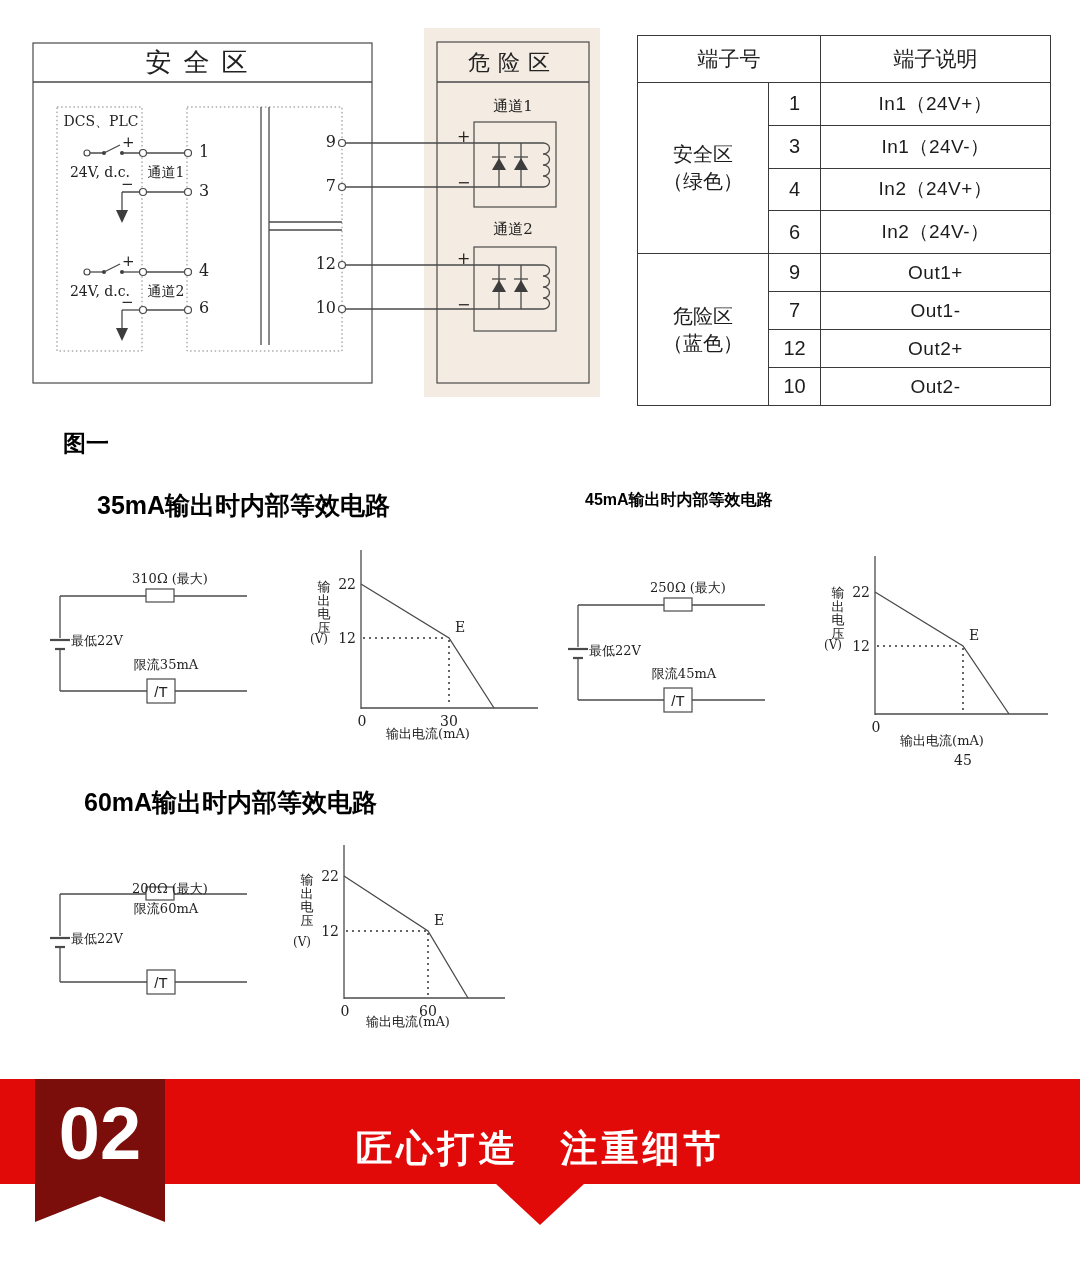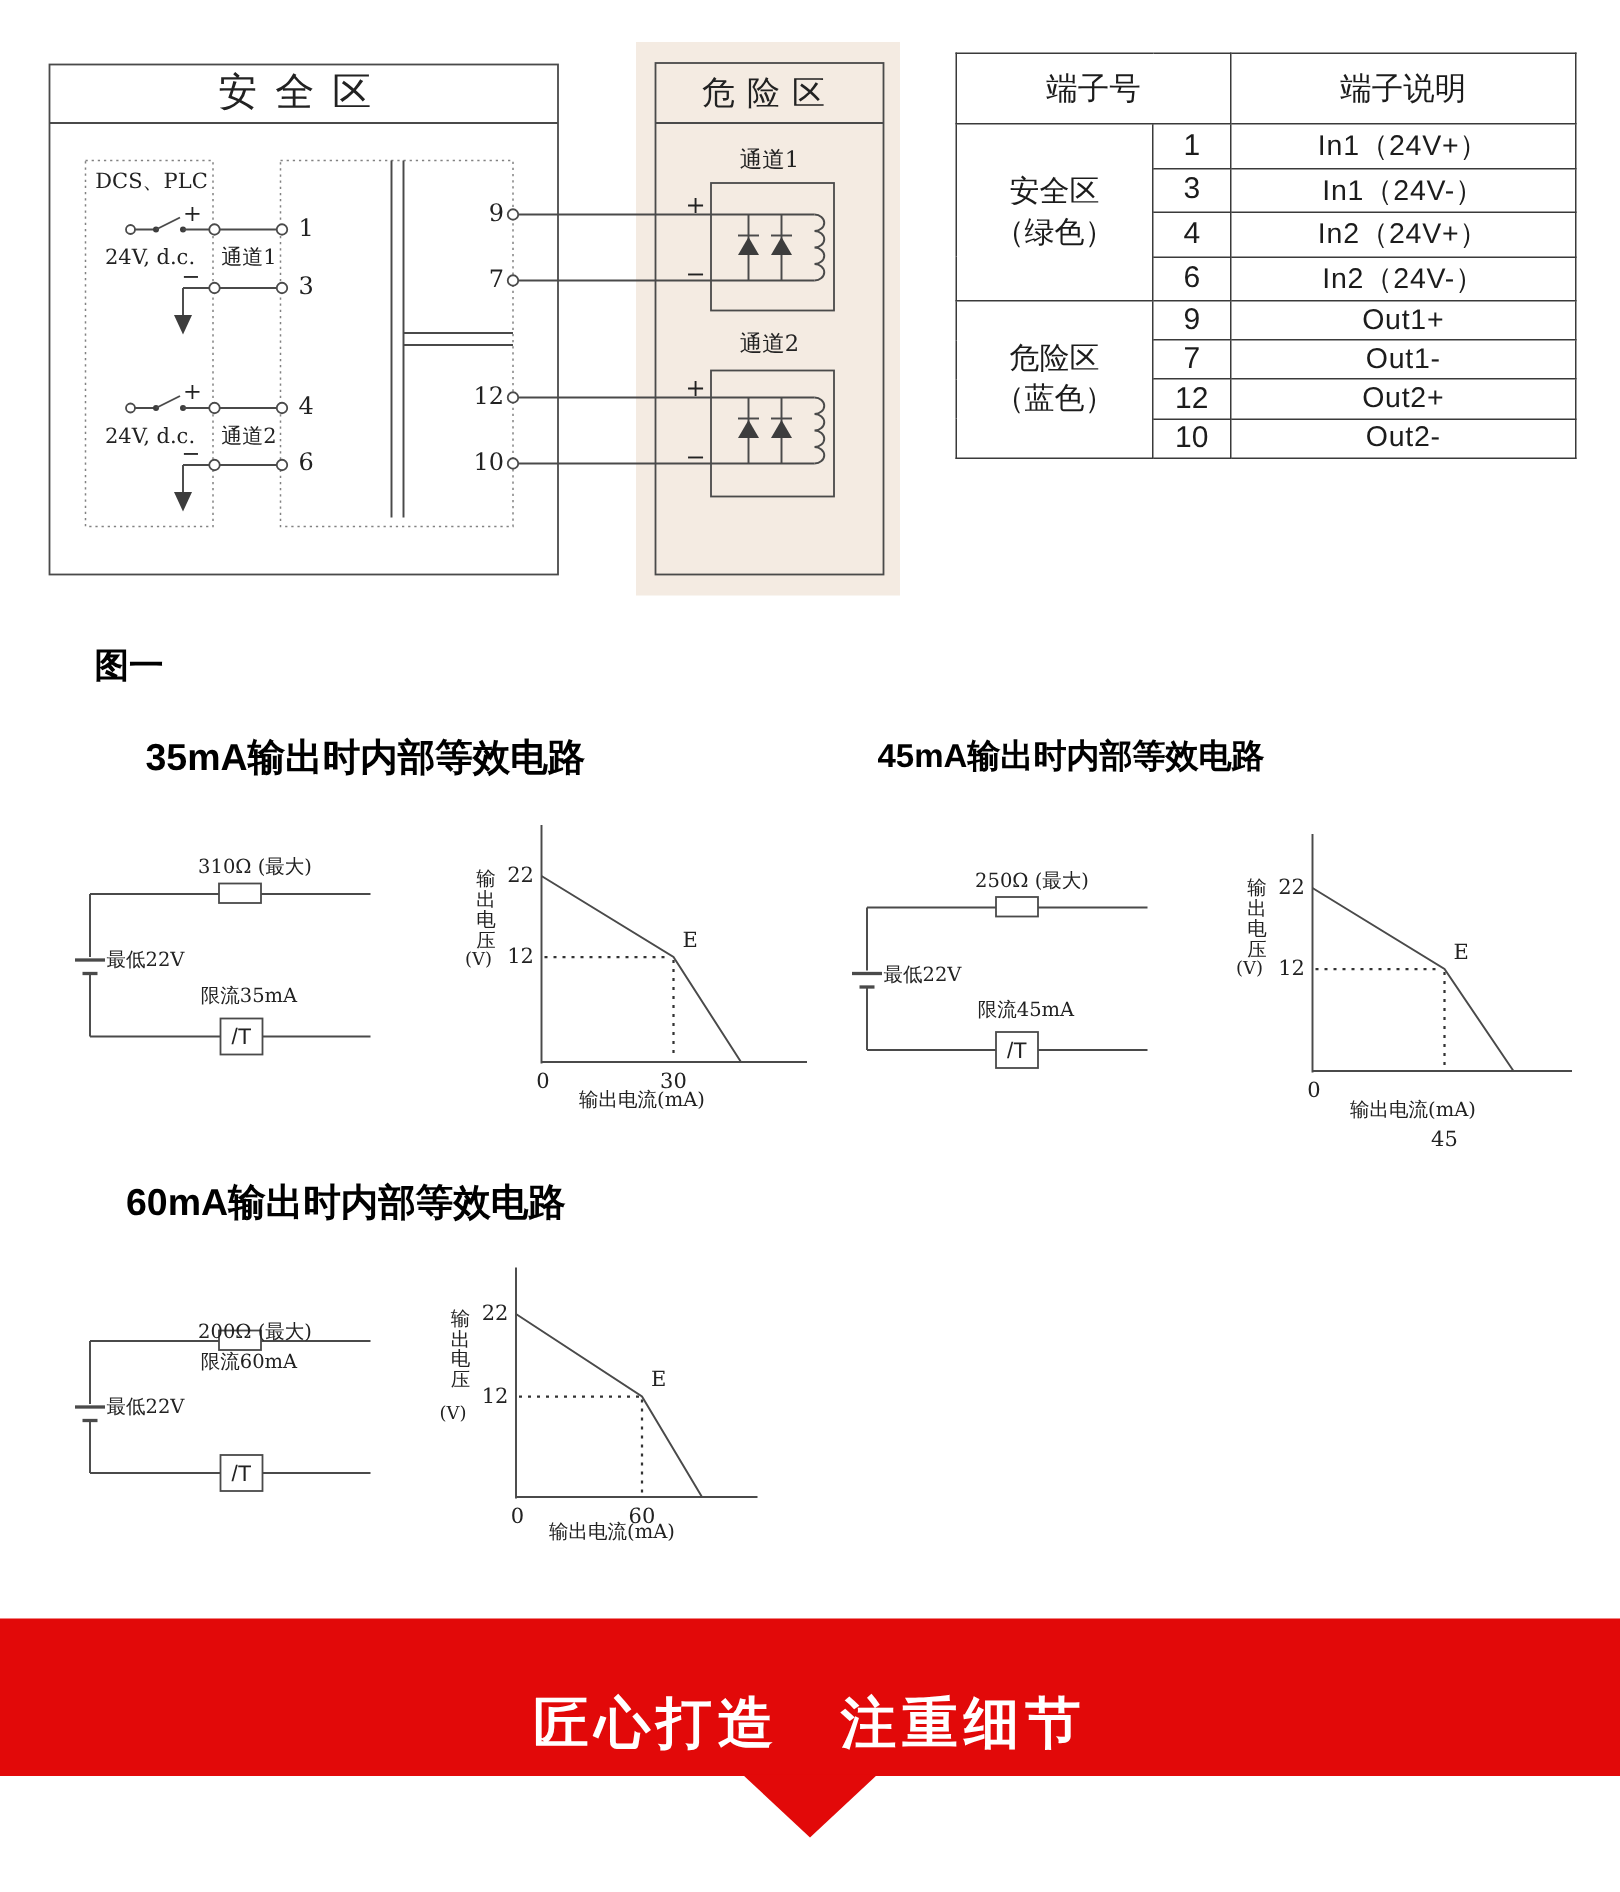--- a/index.html
+++ b/index.html
@@ -17,21 +17,21 @@
   .fil{fill:#3d3d3d;stroke:none;}
   .pl2{stroke:var(--line);stroke-width:2.2;fill:none;}
   .tc{stroke:var(--line);stroke-width:1.2;fill:#fff;}
   .lb{position:absolute;color:#222;font-family:"DejaVu Serif",serif;line-height:1.15;white-space:nowrap;}
   .ctr{text-align:center;}
   .rgt{text-align:right;}
   .sans{font-family:"Liberation Sans",sans-serif;}
   .bold{font-weight:700;}
   .vert{width:14px;line-height:13.5px;white-space:normal;word-break:break-all;text-align:center;}
   
-  .tterm{position:absolute;left:637px;top:35px;width:414px;height:271px;
+  .tterm{position:absolute;left:637px;top:35px;width:414px;height:371px;
          border-collapse:collapse;table-layout:fixed;font-family:"Liberation Sans",sans-serif;}
   .tterm td{border:1px solid var(--table-border);text-align:center;vertical-align:middle;
             color:#1c1c1c;padding:0;}
   .tterm .hrow td{height:46px;font-size:21px;}
   .tterm .ncell{font-size:20px;}
   .tterm .dcell{font-size:19px;letter-spacing:0.5px;}
   .tterm .gcell{font-size:20px;line-height:1.35;}
   
   .band{position:absolute;left:0;top:1079px;width:1080px;height:105px;background:var(--red);
         display:flex;align-items:center;justify-content:center;}
@@ -312,21 +312,21 @@
   <div class="lb sans ctr" style="left:147px;top:683px;width:28px;font-size:15px;">/T</div>
   <div class="lb vert" style="left:317px;top:580px;font-size:13px;">输出电压</div>
   <div class="lb ctr" style="left:305px;top:633px;width:28px;font-size:12px;">(V)</div>
   <div class="lb rgt" style="left:330px;top:576px;width:26px;font-size:14px;">22</div>
   <div class="lb rgt" style="left:330px;top:630px;width:26px;font-size:14px;">12</div>
   <div class="lb ctr" style="left:353px;top:713px;width:18px;font-size:14px;">0</div>
   <div class="lb ctr" style="left:436px;top:713px;width:26px;font-size:14px;">30</div>
   <div class="lb" style="left:455px;top:619px;font-size:14px;">E</div>
   <div class="lb ctr" style="left:367px;top:727px;width:122px;font-size:13px;">输出电流(mA)</div>
 
-  <div class="lb sans bold" style="left:585px;top:491px;font-size:22px;color:#000;text-align:right;">45mA输出时内部等效电路</div>
+  <div class="lb sans bold" style="left:585px;top:491px;font-size:16px;color:#000;text-align:right;">45mA输出时内部等效电路</div>
   <div class="lb ctr" style="left:636px;top:581px;width:104px;font-size:13px;">250Ω (最大)</div>
   <div class="lb" style="left:589px;top:644px;font-size:13px;">最低22V</div>
   <div class="lb ctr" style="left:632px;top:667px;width:104px;font-size:13px;">限流45mA</div>
   <div class="lb sans ctr" style="left:664px;top:692px;width:28px;font-size:15px;">/T</div>
   <div class="lb vert" style="left:831px;top:586px;font-size:13px;">输出电压</div>
   <div class="lb ctr" style="left:819px;top:639px;width:28px;font-size:12px;">(V)</div>
   <div class="lb rgt" style="left:844px;top:584px;width:26px;font-size:14px;">22</div>
   <div class="lb rgt" style="left:844px;top:638px;width:26px;font-size:14px;">12</div>
   <div class="lb ctr" style="left:867px;top:719px;width:18px;font-size:14px;">0</div>
   <div class="lb ctr" style="left:950px;top:719px;width:26px;font-size:14px;margin-top:33px;">45</div>
@@ -344,14 +344,17 @@
   <div class="lb rgt" style="left:313px;top:923px;width:26px;font-size:14px;">12</div>
   <div class="lb ctr" style="left:336px;top:1003px;width:18px;font-size:14px;">0</div>
   <div class="lb ctr" style="left:415px;top:1003px;width:26px;font-size:14px;">60</div>
   <div class="lb" style="left:434px;top:912px;font-size:14px;">E</div>
   <div class="lb ctr" style="left:347px;top:1015px;width:122px;font-size:13px;">输出电流(mA)</div>
 
   <div class="band">
     <div class="band-title">匠心打造　注重细节</div>
   </div>
   <div class="pointer"></div>
+  <div class="ribbon">
+    <div class="ribbon-num">02</div>
+  </div>
 
 </div>
 
 </body></html>

